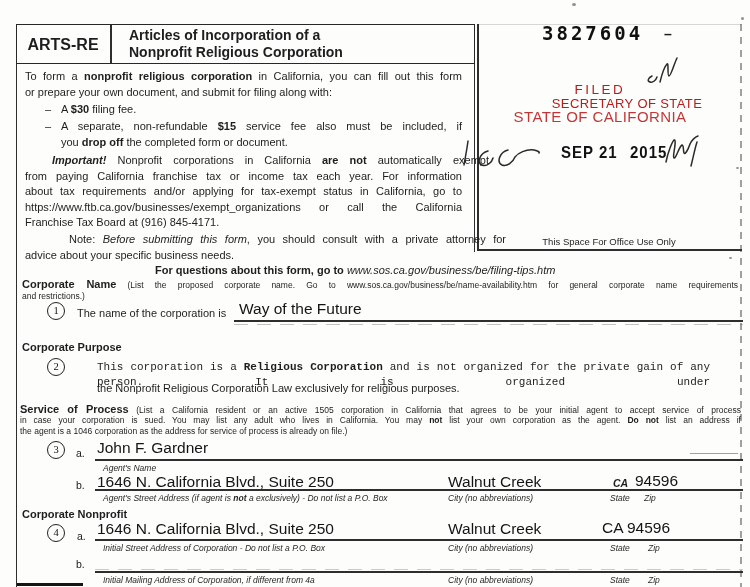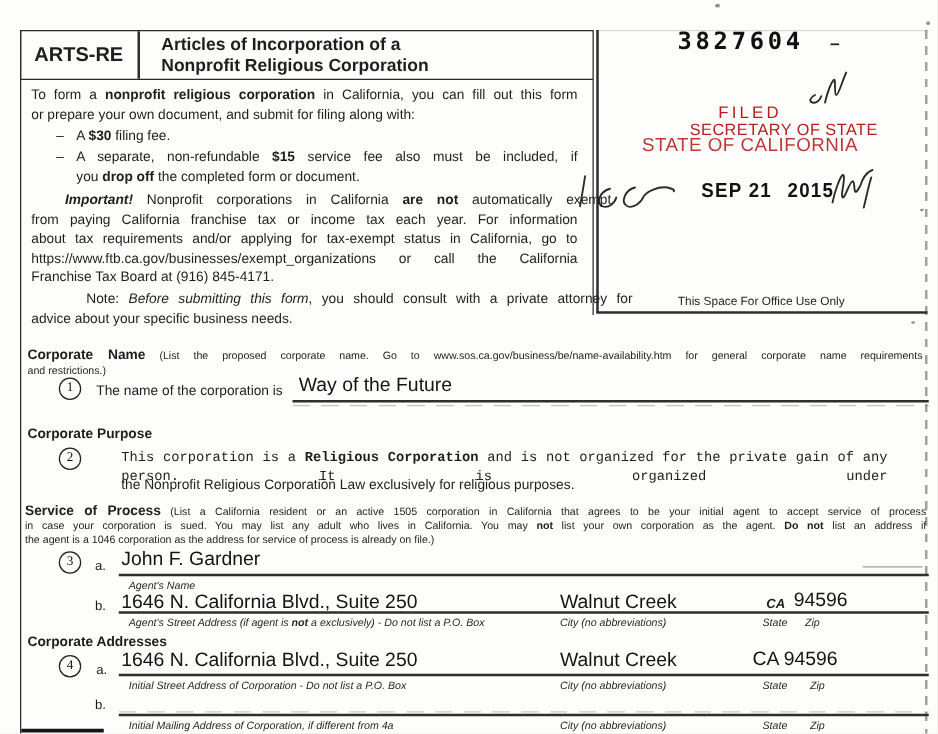--- a/index.html
+++ b/index.html
@@ -82,20 +82,21 @@
   <div class="abs t11 just" style="left:61px;top:119px;width:401px;"><span class="sg-n">A separate, non-refundable </span><span class="sg-b">$15</span><span class="sg-n"> service fee also must be included, if</span></div>
   <div class="abs t11" style="left:61px;top:134.5px;"><span class="sg-n">you </span><span class="sg-b">drop off</span><span class="sg-n"> the completed form or document.</span></div>
   <div class="abs t11 just" style="left:25px;top:153px;width:437px;margin-left:27px;"><span class="sg-bi">Important!</span><span class="sg-n">  Nonprofit corporations in California </span><span class="sg-b">are not</span><span class="sg-n"> automatically exempt</span></div>
   <div class="abs t11 just" style="left:25px;top:168.5px;width:437px;"><span class="sg-n">from paying California franchise tax or income tax each year. For information</span></div>
   <div class="abs t11 just" style="left:25px;top:184px;width:437px;"><span class="sg-n">about tax requirements and/or applying for tax-exempt status in California, go to</span></div>
   <div class="abs t11 just" style="left:25px;top:199.5px;width:437px;"><span class="sg-n">https://www.ftb.ca.gov/businesses/exempt_organizations or call the California</span></div>
   <div class="abs t11" style="left:25px;top:215px;"><span class="sg-n">Franchise Tax Board at (916) 845-4171.</span></div>
   <div class="abs t11 just" style="left:25px;top:232px;width:437px;margin-left:44px;"><span class="sg-n">Note: </span><span class="sg-i">Before submitting this form</span><span class="sg-n">, you should consult with a private attorney for</span></div>
   <div class="abs t11" style="left:25px;top:247.5px;"><span class="sg-n">advice about your specific business needs.</span></div>
 
+  <div class="abs t11" style="left:155px;top:263px;"><span class="sg-b">For questions about this form, go to </span><span class="sg-i">www.sos.ca.gov/business/be/filing-tips.htm</span></div>
 
   <div class="abs t85 just" style="left:22px;top:279px;width:716px;"><span class="sg-h">Corporate Name</span><span class="sg-p">  (List the proposed corporate name.  Go to www.sos.ca.gov/business/be/name-availability.htm for general corporate name requirements</span></div>
   <div class="abs t85" style="left:22px;top:290.5px;"><span class="sg-p">and restrictions.)</span></div>
   <div class="abs circle" style="left:47px;top:302px;">1</div>
   <div class="abs t11" style="left:77px;top:306px;">The name of the corporation is</div>
   <div class="abs val" style="left:239px;top:300px;">Way of the Future</div>
   <div class="abs hl" style="left:234px;top:320px;width:509px;"></div>
   <div class="abs dashes" style="left:234px;top:323.5px;width:509px;opacity:.35;"></div>
 
   <div class="abs t11 b" style="left:22px;top:340px;">Corporate Purpose</div>
@@ -118,21 +119,21 @@
   <div class="abs val" style="left:97px;top:473px;">1646 N. California Blvd., Suite 250</div>
   <div class="abs val" style="left:448px;top:473px;">Walnut Creek</div>
   <div class="abs b i" style="left:613px;top:477px;font-size:10.5px;">CA</div>
   <div class="abs val" style="left:635px;top:472px;">94596</div>
   <div class="abs hl" style="left:95px;top:489px;width:648px;"></div>
   <div class="abs lab" style="left:103px;top:492.5px;"><span class="sg-l">Agent's Street Address (if agent is </span><span class="sg-lb">not</span><span class="sg-l"> a exclusively) - Do not list a P.O. Box</span></div>
   <div class="abs lab" style="left:448px;top:492.5px;">City (no abbreviations)</div>
   <div class="abs lab" style="left:610px;top:492.5px;">State</div>
   <div class="abs lab" style="left:644px;top:492.5px;">Zip</div>
 
-  <div class="abs t11 b" style="left:22px;top:507px;">Corporate Addresses</div>
+  <div class="abs t11 b" style="left:22px;top:507px;">Corporate Nonprofit</div>
   <div class="abs circle" style="left:47px;top:524px;">4</div>
   <div class="abs letter" style="left:77px;top:530px;">a.</div>
   <div class="abs val" style="left:97px;top:520px;">1646 N. California Blvd., Suite 250</div>
   <div class="abs val" style="left:448px;top:520px;">Walnut Creek</div>
   <div class="abs val" style="left:602px;top:519px;">CA 94596</div>
   <div class="abs hl" style="left:95px;top:539px;width:648px;"></div>
   <div class="abs lab" style="left:103px;top:542.5px;">Initial Street Address of Corporation - Do not list a P.O. Box</div>
   <div class="abs lab" style="left:448px;top:542.5px;">City (no abbreviations)</div>
   <div class="abs lab" style="left:610px;top:542.5px;">State</div>
   <div class="abs lab" style="left:648px;top:542.5px;">Zip</div>

